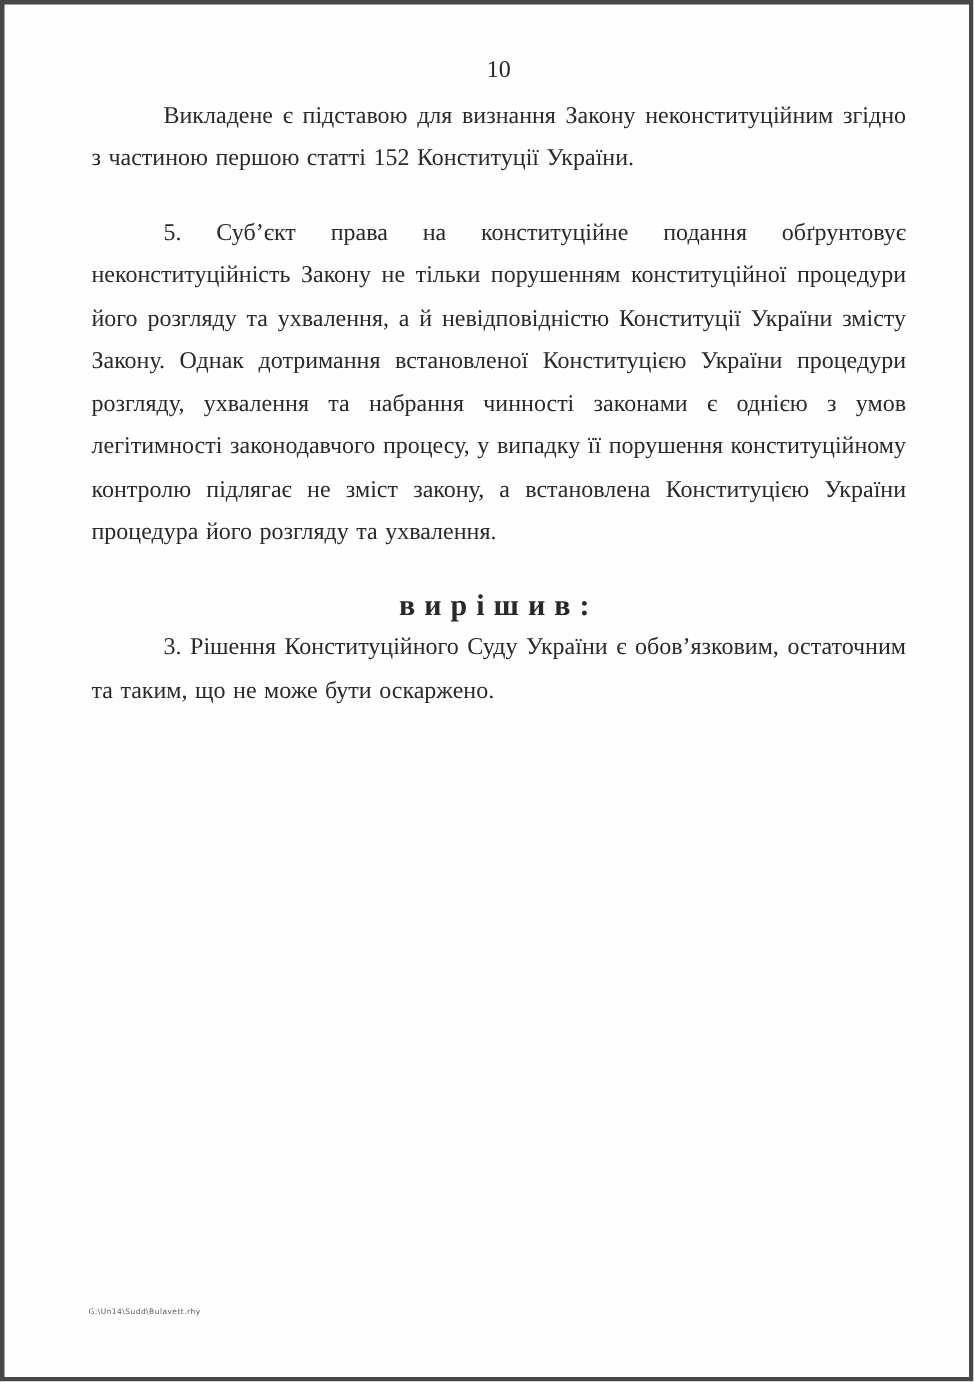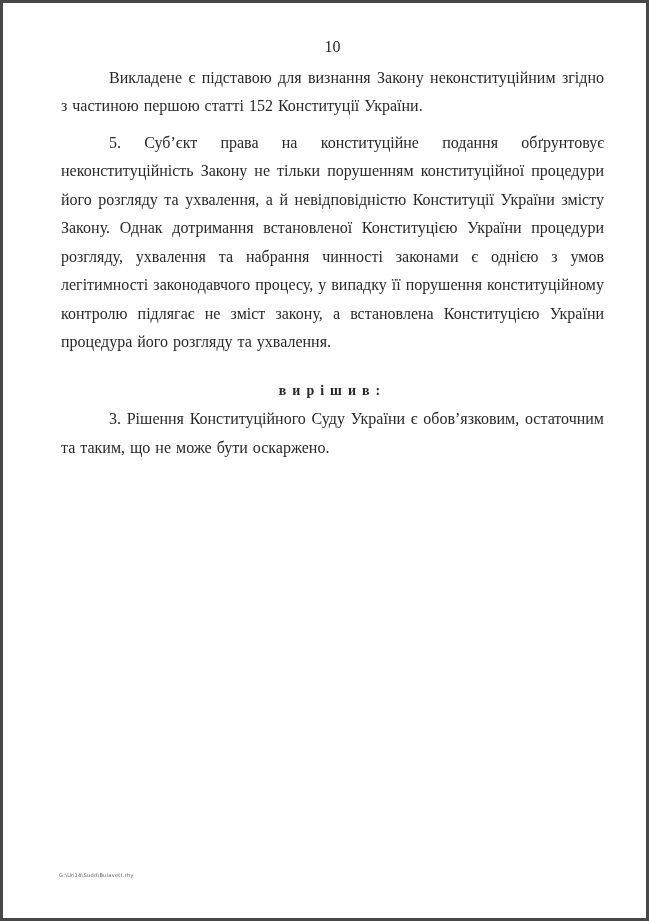--- a/index.html
+++ b/index.html
@@ -31,25 +31,25 @@
   p.body {
     margin: 0;
     font-size: 16px;
     line-height: 28.5px;
     text-align: justify;
     text-indent: 48px;
     word-spacing: 1px;
     font-family: Liberation Serif, serif;
   }
   #para-conclusion { margin-top: 2px; }
-  #para-argument   { margin-top: 8px; }
+  #para-argument   { margin-top: 21px; }
   #para-basis      { margin-top: 10px; }
   .ruling-heading {
     margin: 20px 0 0 0;
-    font-size: 14px;
+    font-size: 20px;
     line-height: 28.5px;
     text-align: center;
     font-weight: bold;
     letter-spacing: 6px;
     text-indent: 0;
   }
   #item-1 { margin-top: 25px; }
   #item-2 { margin-top: 21px; }
   #item-3 { }
   .footer-note {

